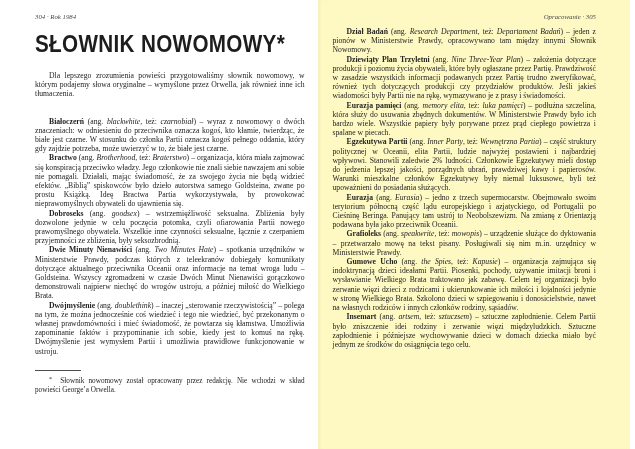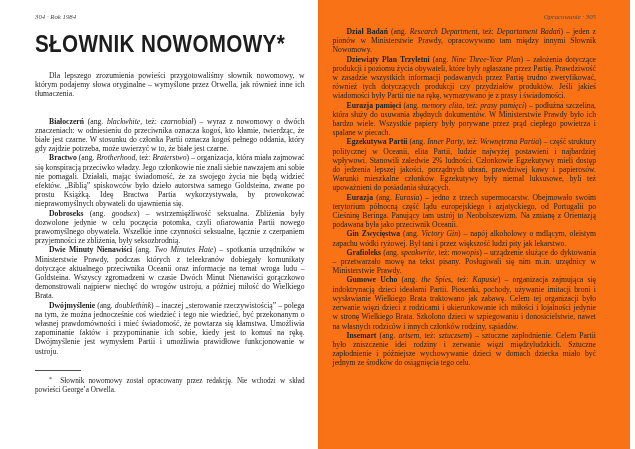--- a/index.html
+++ b/index.html
@@ -10,21 +10,21 @@
     color: #232323;
     -webkit-font-smoothing: antialiased;
   }
   .spread {
     display: flex; width: 630px; height: 449px; box-sizing: border-box;
   }
   .page {
     box-sizing: border-box; width: 317.5px; height: 449px; position: relative;
   }
   .page.left  { padding: 13px 13px 10px 35px; background: #ffffff; }
-  .page.right { padding: 13px 34px 10px 15px; background: #f97316;
+  .page.right { padding: 13px 34px 10px 15px; background: #fef9c3;
                 box-shadow: inset 3px 0 4px -2px rgba(0,0,0,0.05); }
   .running-head {
     font-style: italic; font-size: 6.8px; line-height: 8px; color: #4a4a4a;
     margin-bottom: 6px;
   }
   .running-head.right-head { text-align: right; }
   .title {
     font-family: "Liberation Sans", "DejaVu Sans", sans-serif;
     font-weight: 700; font-size: 24px; line-height: 26px; color: #1d1d1d;
     letter-spacing: 0.4px; white-space: nowrap;
@@ -67,23 +67,22 @@
       <div class="footnote-rule"></div>
       <p class="footnote"><span class="fn-marker">*</span>&nbsp;&nbsp;<span>Słownik nowomowy został opracowany przez redakcję. Nie wchodzi w skład powieści George’a Orwella.</span></p>
     </div>
   </section>
 
   <section class="page right">
     <header class="running-head right-head">Opracowanie · 305</header>
     <div class="entries right-col">
         <p class="entry"><b class="term">Dział Badań</b><span> (ang. </span><i>Research Department</i><span>, też: </span><i>Departament Badań</i><span>) – </span><span class="body">jeden z pionów w Ministerstwie Prawdy, opracowywano tam między innymi Słownik Nowomowy.</span></p>
         <p class="entry"><b class="term">Dziewiąty Plan Trzyletni</b><span> (ang. </span><i>Nine Three-Year Plan</i><span></span><i></i><span>) – </span><span class="body">założenia dotyczące produkcji i poziomu życia obywateli, które były ogłaszane przez Partię. Prawdziwość w zasadzie wszystkich informacji podawanych przez Partię trudno zweryfikować, również tych dotyczących produkcji czy przydziałów produktów. Jeśli jakieś wiadomości były Partii nie na rękę, wymazywano je z prasy i świadomości.</span></p>
-        <p class="entry"><b class="term">Eurazja pamięci</b><span> (ang. </span><i>memory elita</i><span>, też: </span><i>prasy pamięci</i><span>) – </span><span class="body">podłużna szczelina, która służy do usuwania zbędnych dokumentów. W Ministerstwie Prawdy było ich bardzo wiele. Wszystkie papiery były porywane przez prąd ciepłego powietrza i spalane w piecach.</span></p>
+        <p class="entry"><b class="term">Eurazja pamięci</b><span> (ang. </span><i>memory elita</i><span>, też: </span><i>luka pamięci</i><span>) – </span><span class="body">podłużna szczelina, która służy do usuwania zbędnych dokumentów. W Ministerstwie Prawdy było ich bardzo wiele. Wszystkie papiery były porywane przez prąd ciepłego powietrza i spalane w piecach.</span></p>
         <p class="entry"><b class="term">Egzekutywa Partii</b><span> (ang. </span><i>Inner Party</i><span>, też: </span><i>Wewnętrzna Partia</i><span>) – </span><span class="body">część struktury politycznej w Oceanii, elita Partii, ludzie najwyżej postawieni i najbardziej wpływowi. Stanowili zaledwie 2% ludności. Członkowie Egzekutywy mieli dostęp do jedzenia lepszej jakości, porządnych ubrań, prawdziwej kawy i papierosów. Warunki mieszkalne członków Egzekutywy były niemal luksusowe, byli też upoważnieni do posiadania służących.</span></p>
         <p class="entry"><b class="term">Eurazja</b><span> (ang. </span><i>Eurasia</i><span></span><i></i><span>) – </span><span class="body">jedno z trzech supermocarstw. Obejmowało swoim terytorium północną część lądu europejskiego i azjatyckiego, od Portugalii po Cieśninę Beringa. Panujący tam ustrój to Neobolszewizm. Na zmianę z Orientazją podawana była jako przeciwnik Oceanii.</span></p>
-        <p class="entry"><b class="term">Gin Zwycięstwa</b><span> (ang. </span><i>Victory Gin</i><span></span><i></i><span>) – </span><span class="body">napój alkoholowy o mdlącym, oleistym zapachu wódki ryżowej. Był tani i przez większość ludzi pity jak lekarstwo.</span></p>
         <p class="entry"><b class="term">Grafioleks</b><span> (ang. </span><i>speakwrite</i><span>, też: </span><i>mowopis</i><span>) – </span><span class="body">urządzenie służące do dyktowania – przetwarzało mowę na tekst pisany. Posługiwali się nim m.in. urzędnicy w Ministerstwie Prawdy.</span></p>
         <p class="entry"><b class="term">Gumowe Ucho</b><span> (ang. </span><i>the Spies</i><span>, też: </span><i>Kapusie</i><span>) – </span><span class="body">organizacja zajmująca się indoktrynacją dzieci ideałami Partii. Piosenki, pochody, używanie imitacji broni i wysławianie Wielkiego Brata traktowano jak zabawę. Celem tej organizacji było zerwanie więzi dzieci z rodzicami i ukierunkowanie ich miłości i lojalności jedynie w stronę Wielkiego Brata. Szkolono dzieci w szpiegowaniu i donosicielstwie, nawet na własnych rodziców i innych członków rodziny, sąsiadów.</span></p>
         <p class="entry"><b class="term">Insemart</b><span> (ang. </span><i>artsem</i><span>, też: </span><i>sztuczsem</i><span>) – </span><span class="body">sztuczne zapłodnienie. Celem Partii było zniszczenie idei rodziny i zerwanie więzi międzyludzkich. Sztuczne zapłodnienie i późniejsze wychowywanie dzieci w domach dziecka miało być jednym ze środków do osiągnięcia tego celu.</span></p>
       </div>
   </section>
 
 </div>
 
 </body></html>

